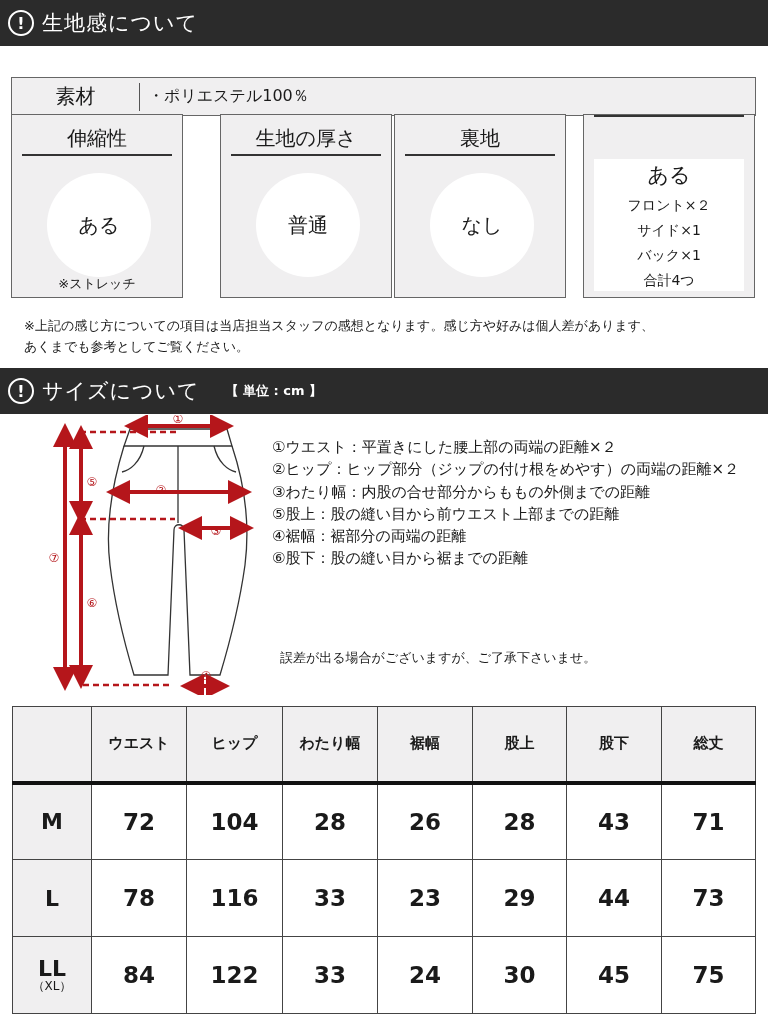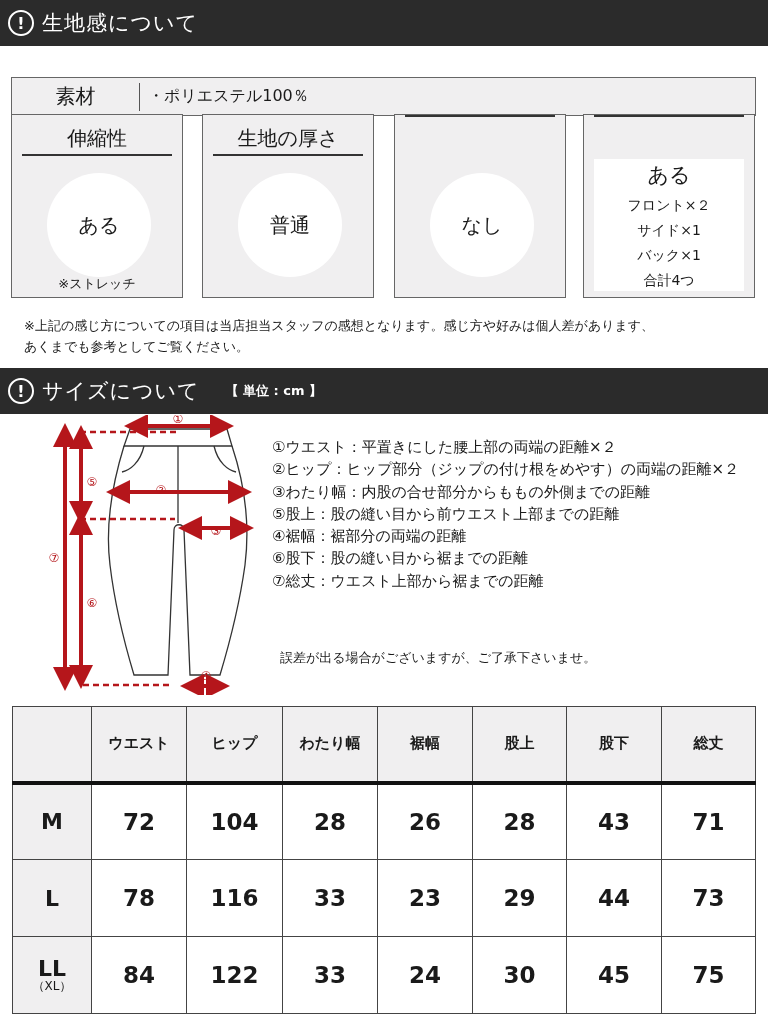--- a/index.html
+++ b/index.html
@@ -82,26 +82,27 @@
   <span class="sep"></span>
   <span class="value">・ポリエステル100％</span>
 </div>
 
 <div class="feature-box" style="left:11px;">
   <div class="fb-title">伸縮性</div>
   <div class="fb-rule"></div>
   <div class="circle">ある</div>
   <div class="note">※ストレッチ</div>
 </div>
-<div class="feature-box" style="left:202px;">
+<div class="feature-box" style="left:220px;">
   <div class="fb-title">生地の厚さ</div>
   <div class="fb-rule"></div>
   <div class="circle">普通</div>
 </div>
 <div class="feature-box" style="left:394px;">
+  <div class="fb-title">裏地</div>
   <div class="fb-rule"></div>
   <div class="circle">なし</div>
 </div>
 <div class="feature-box" style="left:583px;">
   <div class="fb-rule"></div>
   <div class="pocket-body">
     <div class="main">ある</div>
     <div class="line">フロント×２</div>
     <div class="line">サイド×1</div>
     <div class="line">バック×1</div>
@@ -163,21 +164,20 @@
   </svg>
 </div>
 
 <div class="legend">
   <div>①ウエスト：平置きにした腰上部の両端の距離×２</div>
   <div>②ヒップ：ヒップ部分（ジップの付け根をめやす）の両端の距離×２</div>
   <div>③わたり幅：内股の合せ部分からももの外側までの距離</div>
   <div>⑤股上：股の縫い目から前ウエスト上部までの距離</div>
   <div>④裾幅：裾部分の両端の距離</div>
   <div>⑥股下：股の縫い目から裾までの距離</div>
-  <div>⑦総丈：ウエスト上部から裾までの距離</div>
 </div>
 
 <div class="note2">
   <div>誤差が出る場合がございますが、ご了承下さいませ。</div>
 </div>
 
 <table class="size-table">
   <colgroup>
     <col style="width:79px">
       <col style="width:95px">

